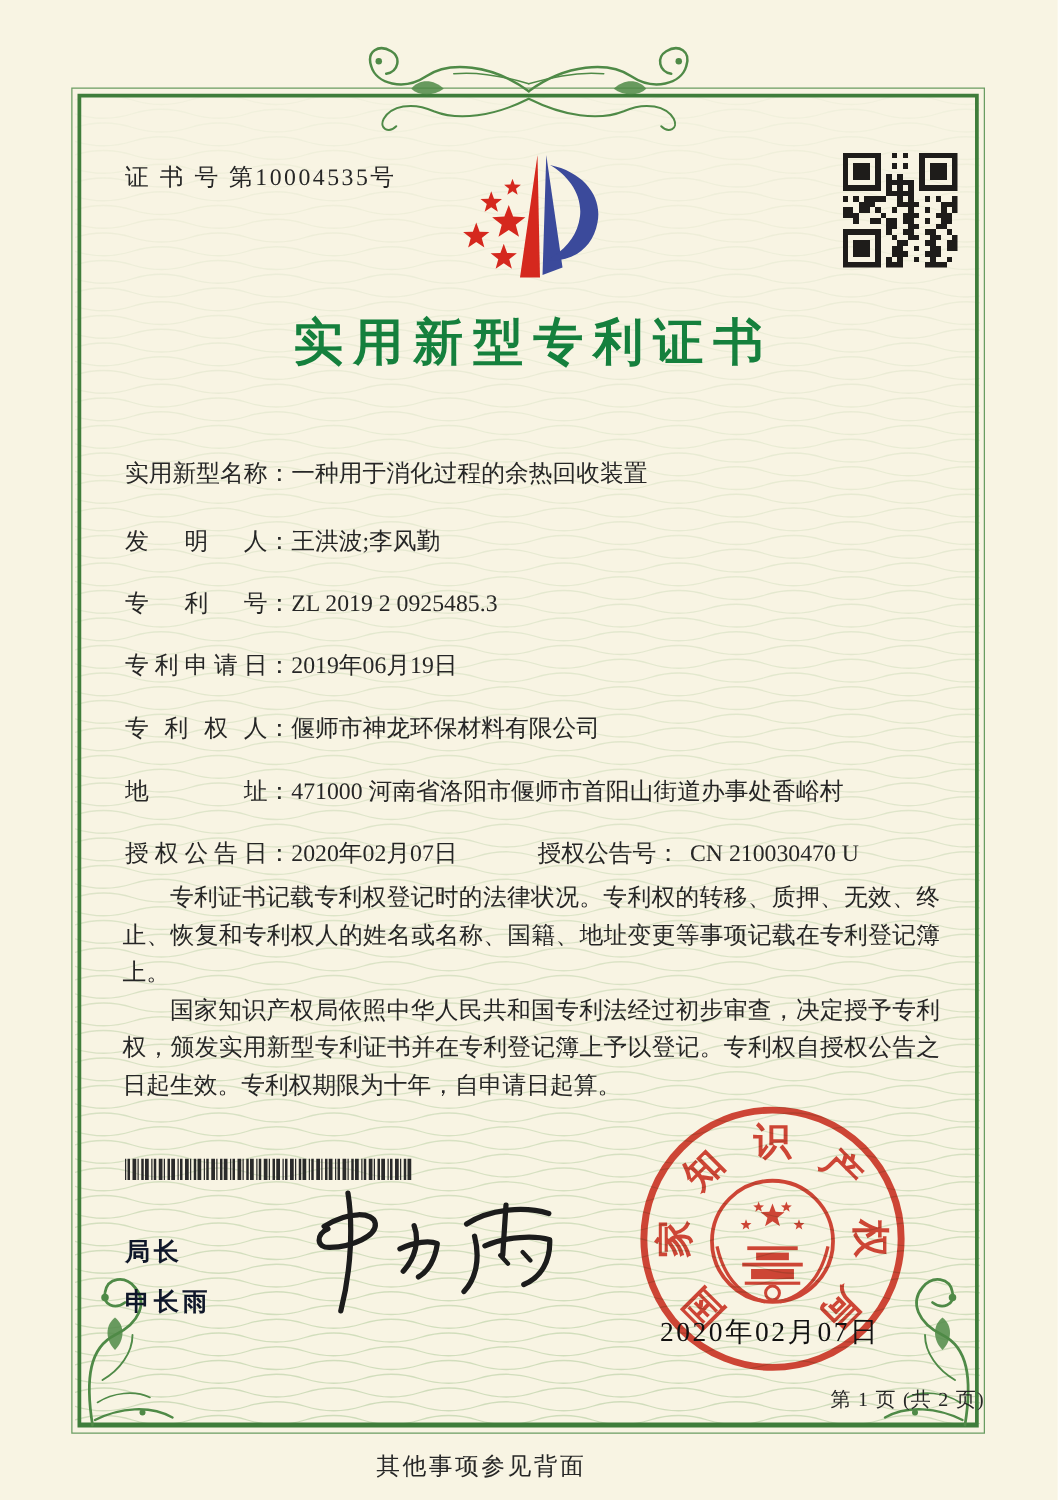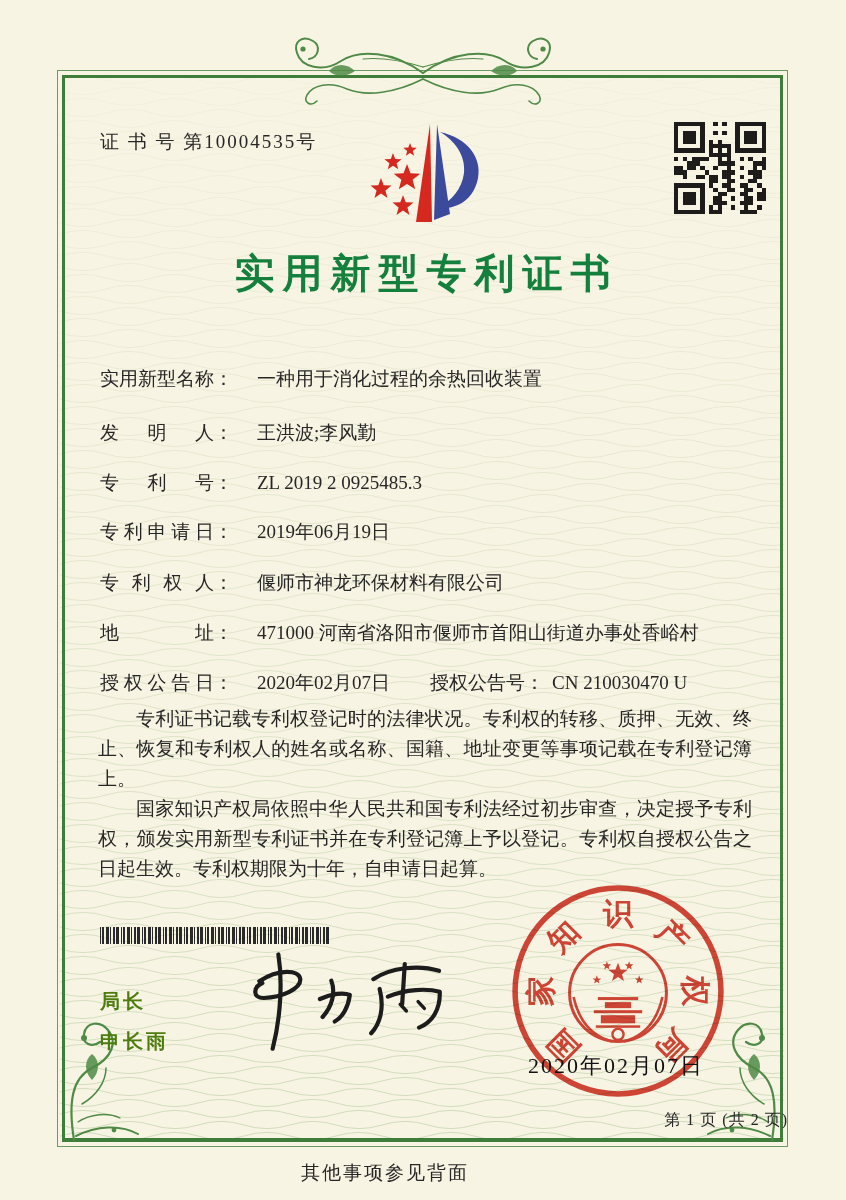--- a/index.html
+++ b/index.html
@@ -39,37 +39,37 @@
     left:57px; top:246px; width:731px; text-align:center;
     font-size:40px; font-weight:bold; letter-spacing:8px; padding-left:8px;
     color:#15803d; z-index:2;
   }
 
   .row { position:absolute; left:100px; font-size:19px; white-space:nowrap; z-index:2; }
   .row .label {
     display:inline-block; width:114px;
     text-align:justify; text-align-last:justify; vertical-align:bottom;
   }
-  .row .value { margin-left:24px; }
+  .row .value { margin-left:0; }
   .pair2 { position:absolute; left:330px; top:0; white-space:nowrap; }
   .pair2 .label { width:95px; }
   .pair2 .value { margin-left:8px; }
 
   #body-text {
     left:98px; top:704px; width:654px; z-index:2;
     font-size:19px; line-height:30px; text-align:justify;
   }
   #body-text p { text-indent:2em; }
 
   #barcode { left:100px; top:926px; z-index:2; }
 
   .officer {
     position:absolute; left:100px; z-index:2;
     font-family:"Liberation Sans","DejaVu Sans",sans-serif;
-    font-weight:bold; font-size:20px; letter-spacing:3px; color:#4d7c0f;
+    font-weight:bold; font-size:20px; letter-spacing:3px; color:#0f172a;
   }
   #officer-title { top:988px; }
   #officer-name { top:1028px; }
 
   #signature { left:222px; top:946px; z-index:2; transform:rotate(-2deg); }
 
   #seal { left:505px; top:878px; z-index:3; mix-blend-mode:multiply; opacity:.93; }
   #seal-date { left:528px; top:1051px; font-size:22px; letter-spacing:2px; color:#111; z-index:4; }
 
   #footer-page { left:57px; top:1110px; width:731px; text-align:right; font-size:16px; letter-spacing:1px; z-index:2; }

